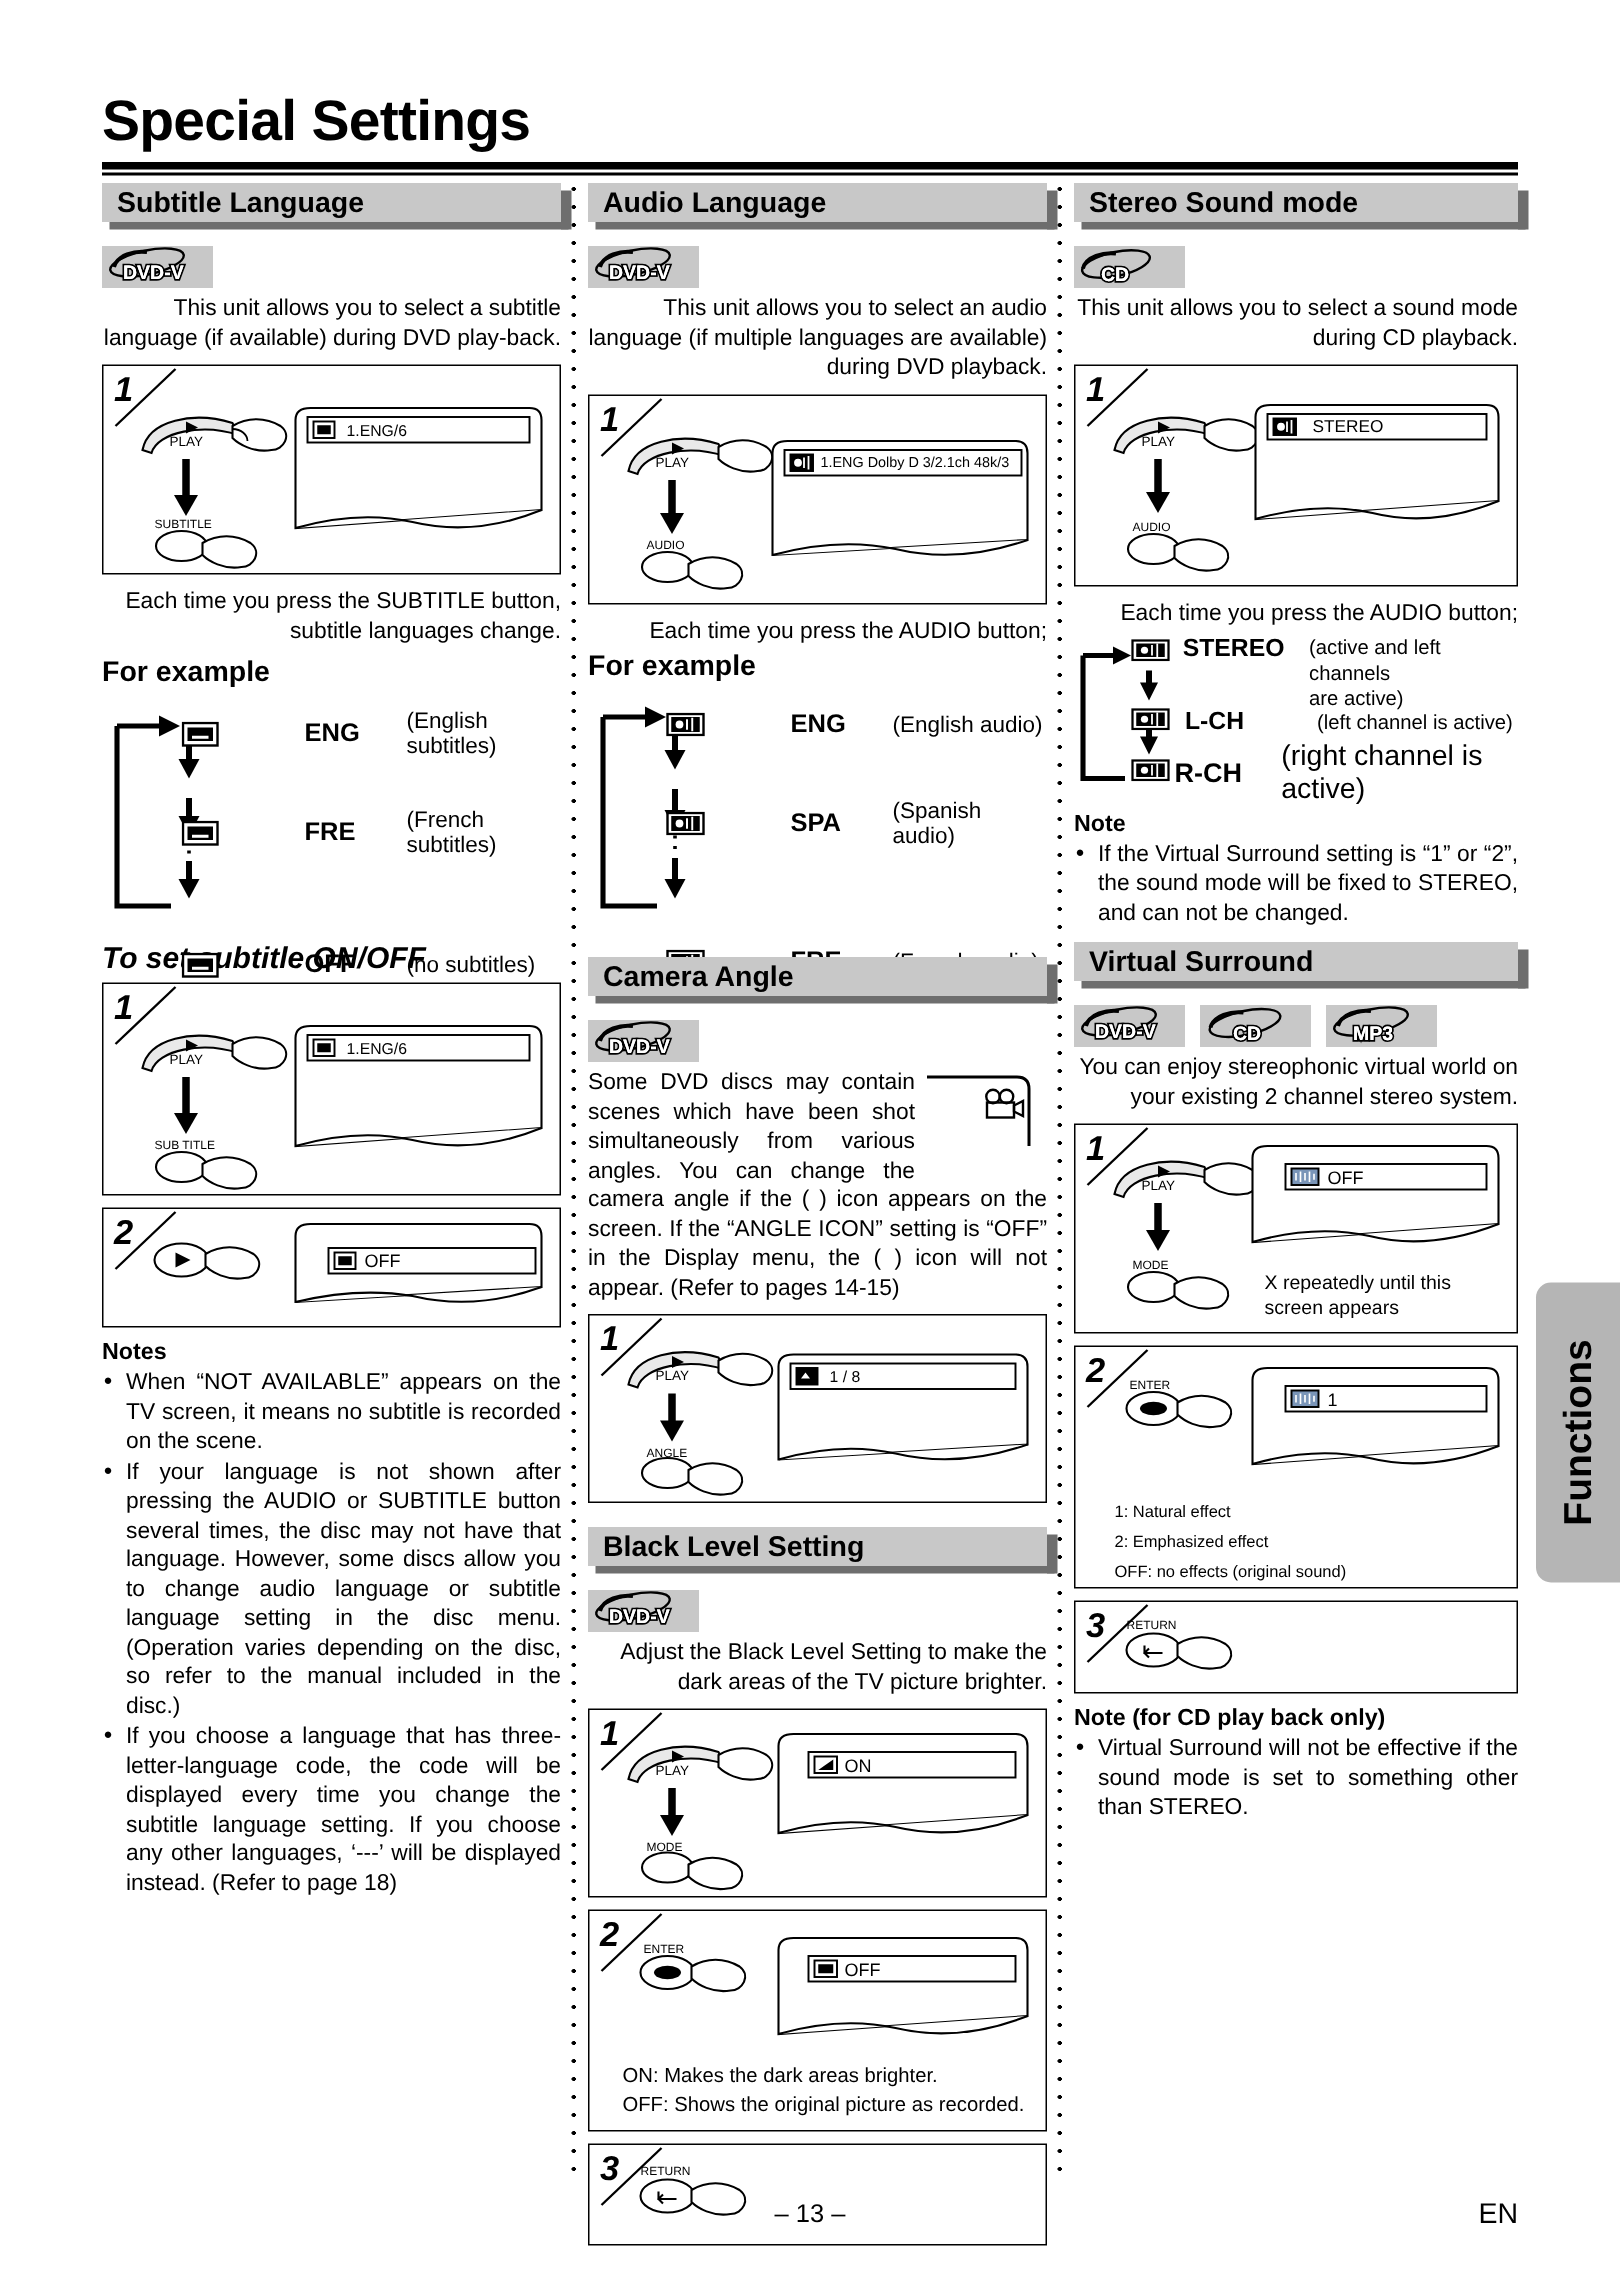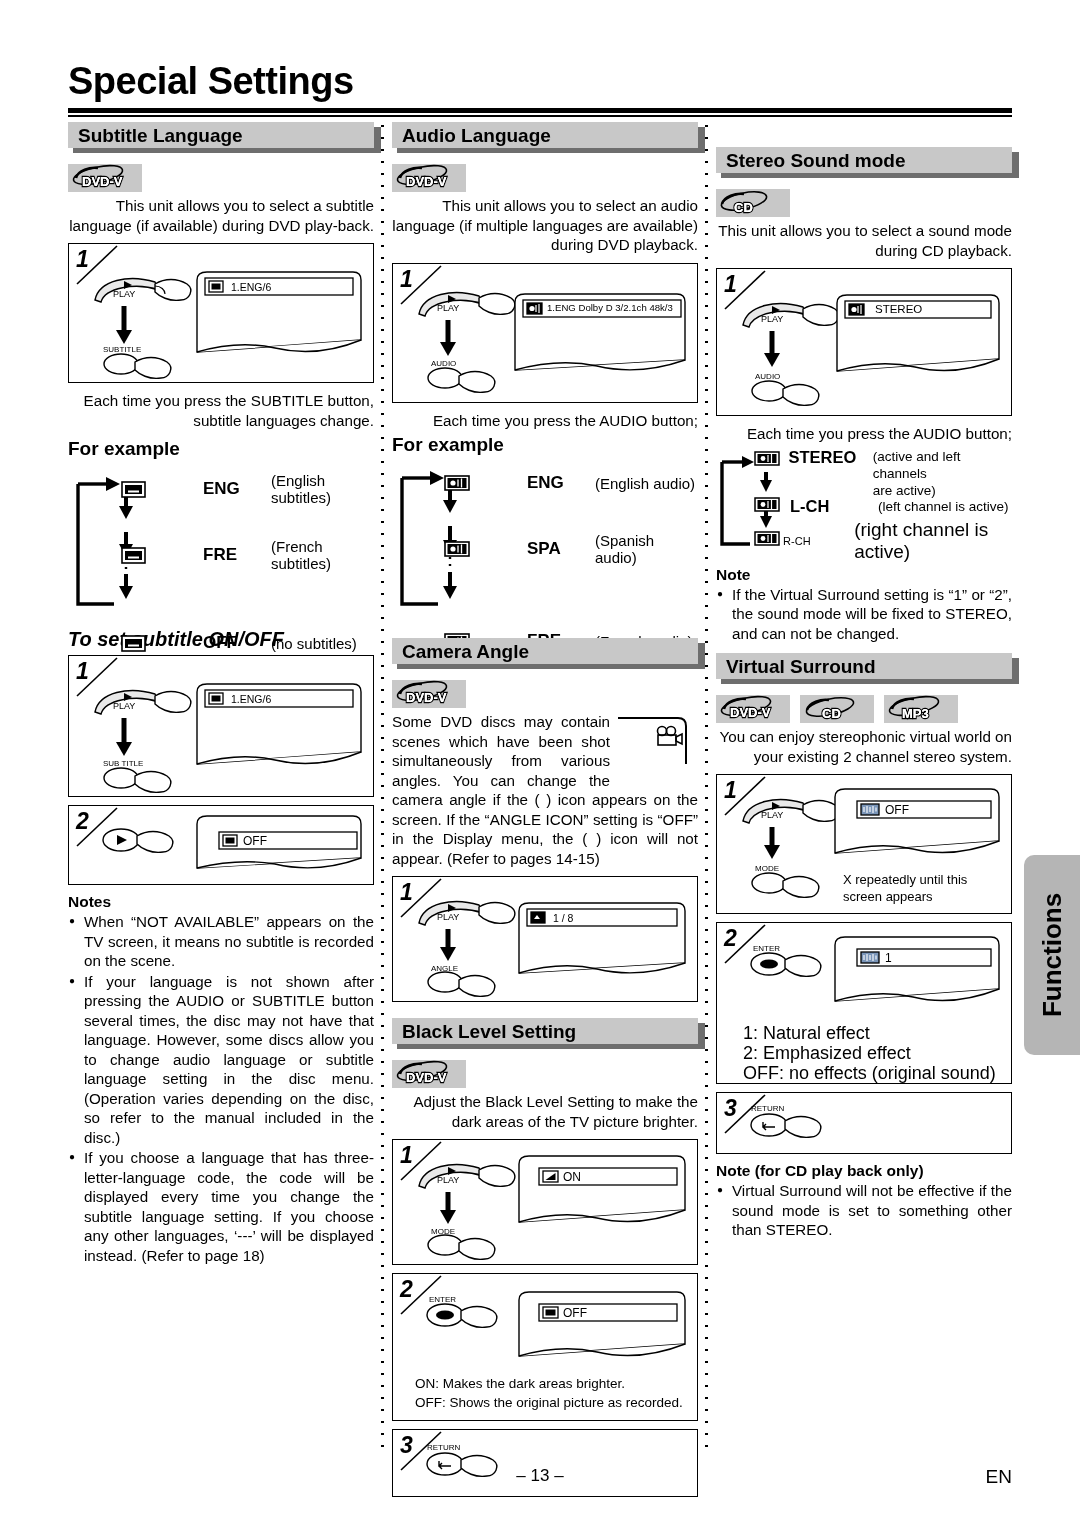--- a/index.html
+++ b/index.html
@@ -26,21 +26,21 @@
   }
   .title-rule2 {
     position:absolute; left:68px; top:115px; width:944px; height:2px;
     background:#000;
   }
 
   
   .col { position:absolute; top:122px; }
   .col1 { left:68px;  width:306px; }
   .col2 { left:392px; width:306px; }
-  .col3 { left:716px; width:296px;margin-top:25px; }
+  .col3 { left:716px; width:296px; }
 
   .vdots {
     position:absolute; top:120px; width:3px; height:1330px;
     background-image:radial-gradient(circle, #000 1.4px, transparent 1.5px);
     background-size:3px 12px; background-repeat:repeat-y;
   }
   .vdots1 { left:381px; }
   .vdots2 { left:705px; }
 
   
@@ -646,21 +646,21 @@
         </div>
         <div style="display:flex;align-items:center;height:34px;">
           <div style="width:36px;">
             <svg width="26" height="15" viewBox="0 0 26 15">
                 <rect x="1" y="1" width="24" height="13" fill="#fff" stroke="#000" stroke-width="1.5"></rect>
                 <rect x="3.5" y="3" width="19" height="9" fill="#000"></rect>
                 <circle cx="9" cy="7.5" r="2.4" fill="#fff"></circle>
                 <path d="M14 4 L14 11 M17.5 3 L17.5 12" stroke="#fff" stroke-width="1.2"></path>
               </svg>
           </div>
-          <div style="width:88px;font-size:11px;font-weight:normal;">R-CH</div>
+          <div style="width:88px;font-size:18px;font-weight:bold;">R-CH</div>
           <div style="font-size:19px;">(right channel is active)</div>
         </div>
       </div>
     </div>
 
     <div class="notes-title">Note</div>
     <ul class="notes">
       <li>If the Virtual Surround setting is “1” or “2”, the sound mode will be fixed to STEREO, and can not be changed.</li>
     </ul>
 
@@ -735,21 +735,21 @@
         <ellipse cx="52" cy="41" rx="18" ry="11" fill="#fff" stroke="#000" stroke-width="1.4"></ellipse>
         <ellipse cx="52" cy="41" rx="9" ry="4.5" fill="#000"></ellipse>
         <path d="M68 37 C78 31, 90 31, 100 37 C108 43, 102 53, 94 53 C82 55, 72 49, 68 45 Z" fill="#fff" stroke="#000" stroke-width="1.4"></path>
         <path d="M118 22 Q118 14 128 14 L274 14 Q282 14 282 22 L282 66 L118 78 Z" fill="#fff" stroke="#000" stroke-width="1.4"></path>
         <path d="M118 78 Q160 66 196 74 Q236 84 282 66" fill="#fff" stroke="#000" stroke-width="1.4"></path>
         <rect x="140" y="26" width="134" height="17" fill="#fff" stroke="#000" stroke-width="1.3"></rect>
         <rect x="144" y="29" width="18" height="11" fill="#7a95b8" stroke="#000" stroke-width="1.3"></rect>
         <path d="M147 32 L147 37 M150 31 L150 38 M153 32 L153 37 M156 31 L156 38 M159 32.5 L159 36.5" stroke="#fff" stroke-width="1.1"></path>
         <text x="168" y="39" font-size="12" font-family="Liberation Sans, sans-serif">1</text>
       </svg>
-      <div style="padding:2px 0 0 26px;font-size:18px;line-height:20px;">
+      <div style="padding:2px 0 0 26px;font-size:11px;line-height:20px;">
         <div>1: Natural effect</div>
         <div>2: Emphasized effect</div>
         <div>OFF: no effects (original sound)</div>
       </div>
     </div>
 
     <div class="fig" style="height:62px;">
       <div class="num">3</div>
       <svg class="slash" viewBox="0 0 56 42">
           <line x1="8" y1="40" x2="48" y2="2" stroke="#000" stroke-width="1.6"></line>

